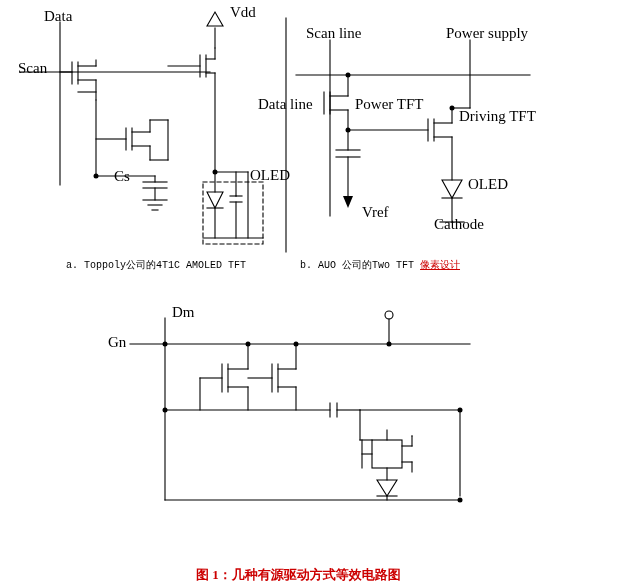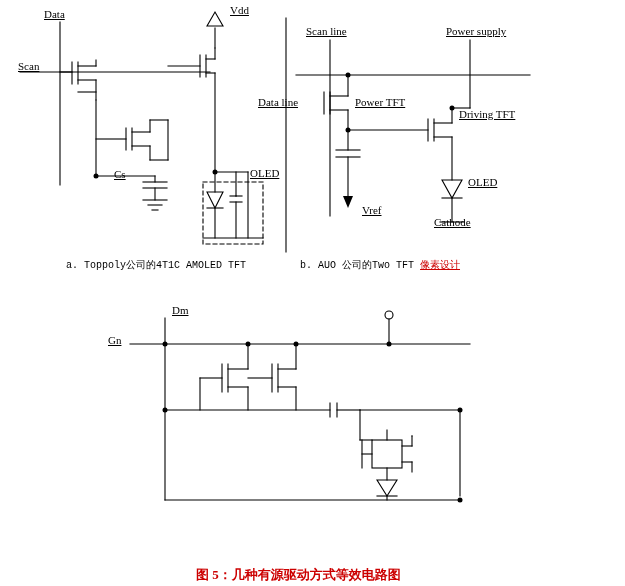--- a/index.html
+++ b/index.html
@@ -18,25 +18,24 @@
   svg.layer {
     position: absolute;
     left: 0;
     top: 0;
     width: 625px;
     height: 586px;
   }
   .lbl {
     position: absolute;
     font-family: "Liberation Serif", serif;
-    font-size: 11px;
+    font-size: 15px;
     color: #000000;
     white-space: nowrap;
     line-height: 1.1;
-    text-decoration: underline;
   }
   .cap {
     position: absolute;
     font-family: Liberation Mono, monospace;
     font-size: 10px;
     color: #000000;
     white-space: nowrap;
   }
   .title {
     position: absolute;
@@ -248,15 +247,15 @@
   <span class="lbl" style="left:434px; top:216px;">Cathode</span>
 
   <span class="lbl" style="left:172px; top:304px;">Dm</span>
   <span class="lbl" style="left:108px; top:334px;">Gn</span>
 
   <span class="cap" style="left:66px; top:258px;">a. Toppoly公司的4T1C AMOLED TFT</span>
 
   <span class="cap" style="left:300px; top:258px;"><span class="plain">b. AUO 公司的Two TFT </span><span class="red-link">像素设计</span></span>
 
 
-  <span class="title" style="left:196px; top:566px;">图 5：几种有源驱动方式等效电路图</span>
+  <span class="title" style="left:196px; top:566px;">图 1：几种有源驱动方式等效电路图</span>
 
 </div>
 
 </body></html>

